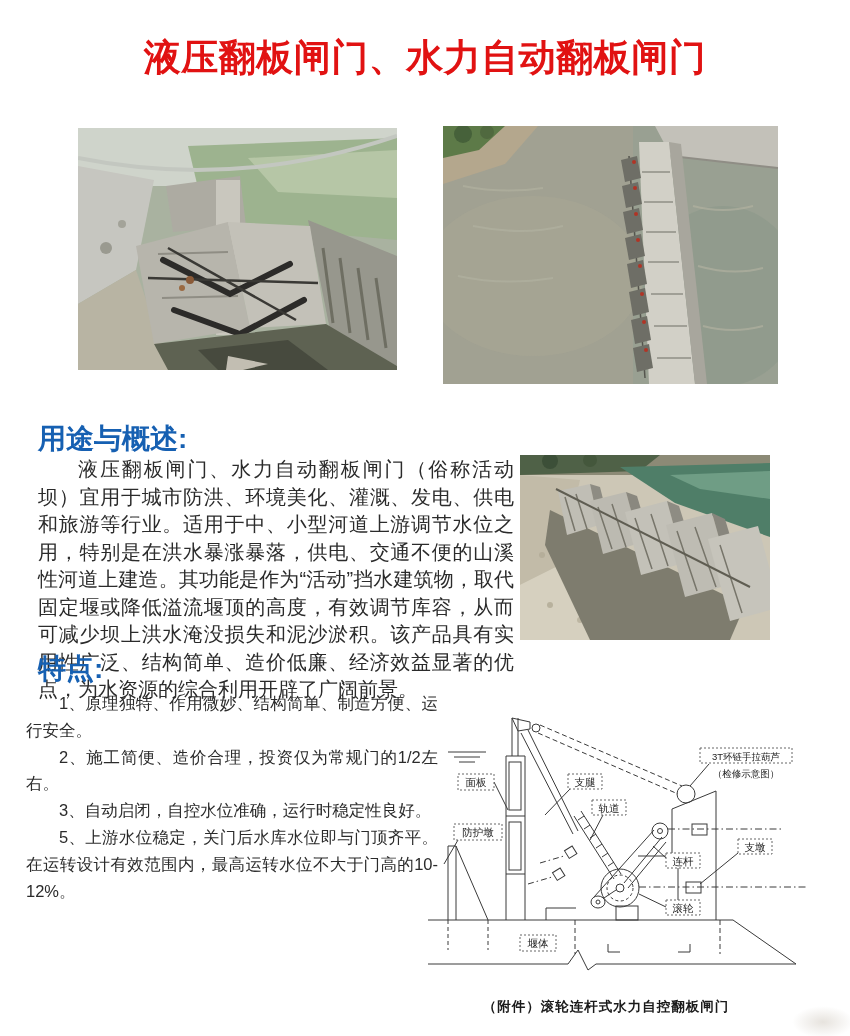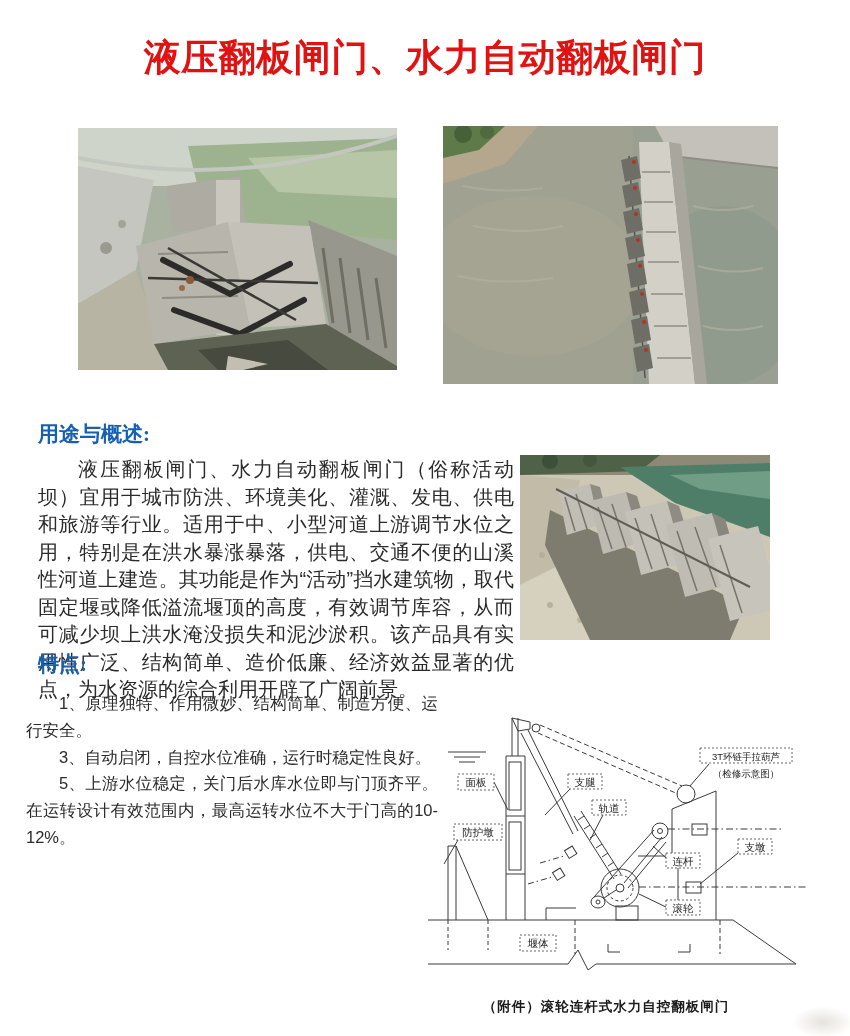--- a/index.html
+++ b/index.html
@@ -11,21 +11,21 @@
     font-size:37px;font-weight:700;color:#e11212;letter-spacing:0.5px;white-space:nowrap;
   }
 
   .photo{position:absolute;overflow:hidden;background:#aab3a2;}
   .photo svg{display:block;width:100%;height:100%;}
   #photo-top-left{left:78px;top:128px;width:319px;height:242px;}
   #photo-top-right{left:443px;top:126px;width:335px;height:258px;}
   #photo-overview{left:520px;top:455px;width:250px;height:185px;}
 
   .sec-heading{
-    position:absolute;left:38px;font-size:21px;font-weight:700;color:#1660b2;white-space:nowrap;font-family:Liberation Serif, serif;
+    position:absolute;left:38px;font-size:28px;font-weight:700;color:#1660b2;white-space:nowrap;
   }
   #overview-heading{top:420px;}
   #features-heading{top:650px;}
 
   .bodytext{
     color:#2b2b2b;text-align:justify;
   }
   #overview-para{
     position:absolute;left:38px;top:456px;width:476px;
     font-size:20px;line-height:27.5px;text-indent:2em;
@@ -152,20 +152,21 @@
       </g>
       <path d="M45,42 L55,76 M56,39 L67,74 M78,52 L92,94 M92,49 L106,92 M115,63 L132,114 M131,59 L148,111 M157,76 L177,136 M175,72 L196,132 M200,90 L222,158" stroke="#77756a" stroke-width="1.5" fill="none"></path>
       <path d="M36,34 L230,132" stroke="#5f5d52" stroke-width="2" fill="none"></path>
     </svg>
   </div>
 
   <div class="sec-heading" id="features-heading">特点:</div>
 
   <div class="bodytext" id="features-list">
     <p>1、原理独特、作用微妙、结构简单、制造方便、运行安全。</p>
+    <p>2、施工简便、造价合理，投资仅为常规门的1/2左右。</p>
     <p>3、自动启闭，自控水位准确，运行时稳定性良好。</p>
     <p>5、上游水位稳定，关门后水库水位即与门顶齐平。在运转设计有效范围内，最高运转水位不大于门高的10-12%。</p>
   </div>
 
   <div id="diagram">
     <svg viewBox="0 0 422 322">
       <g stroke="#3a3a3a" stroke-width="1" fill="none">
 
         <path d="M20,54 H58 M26,59 H52 M31,64 H47"></path>
 

